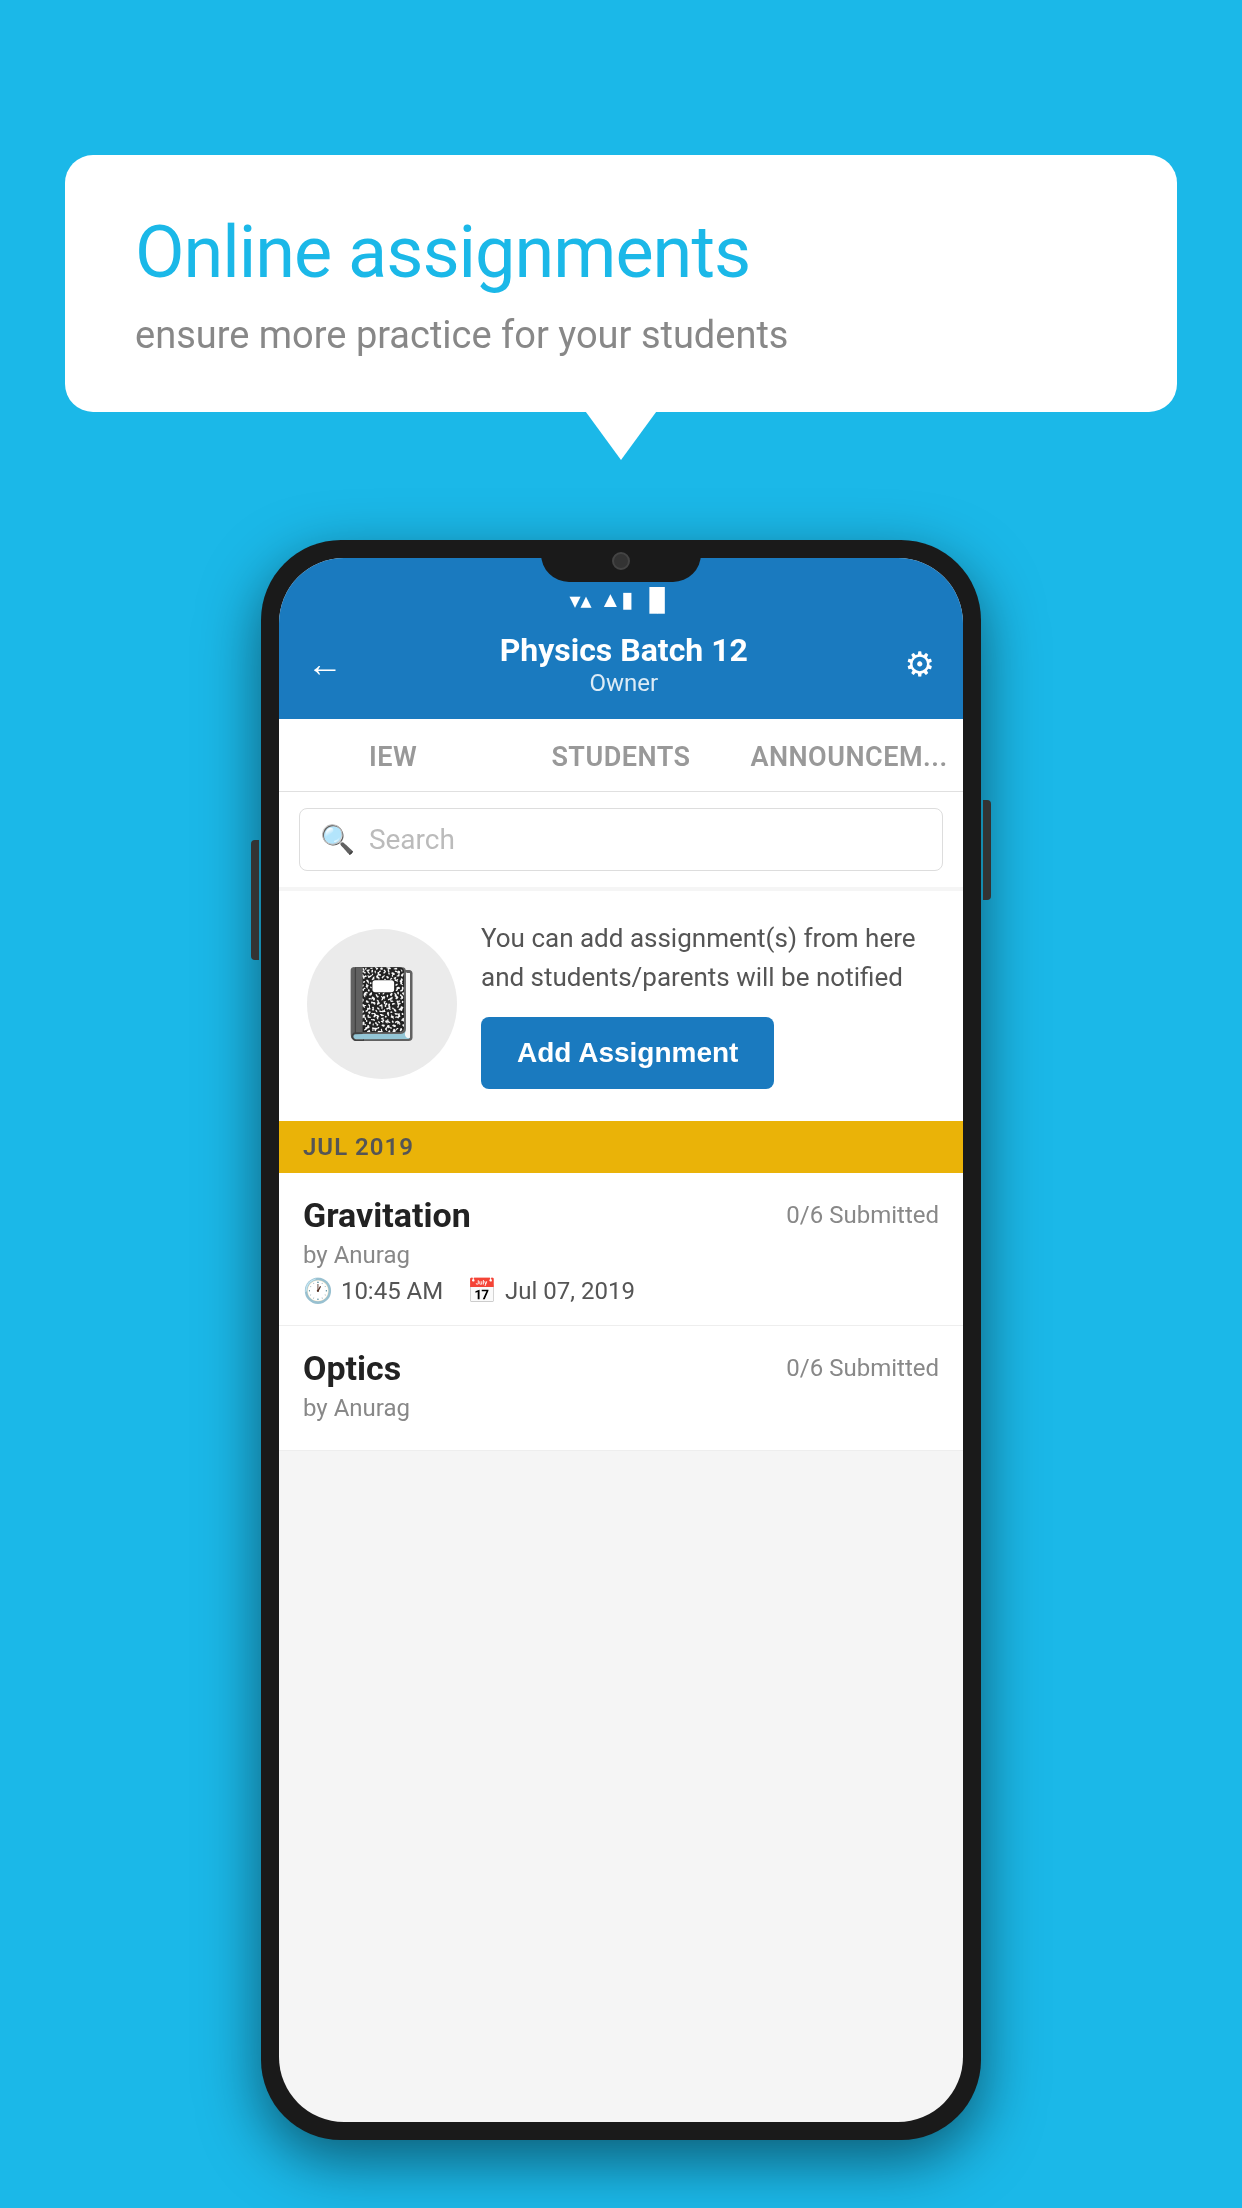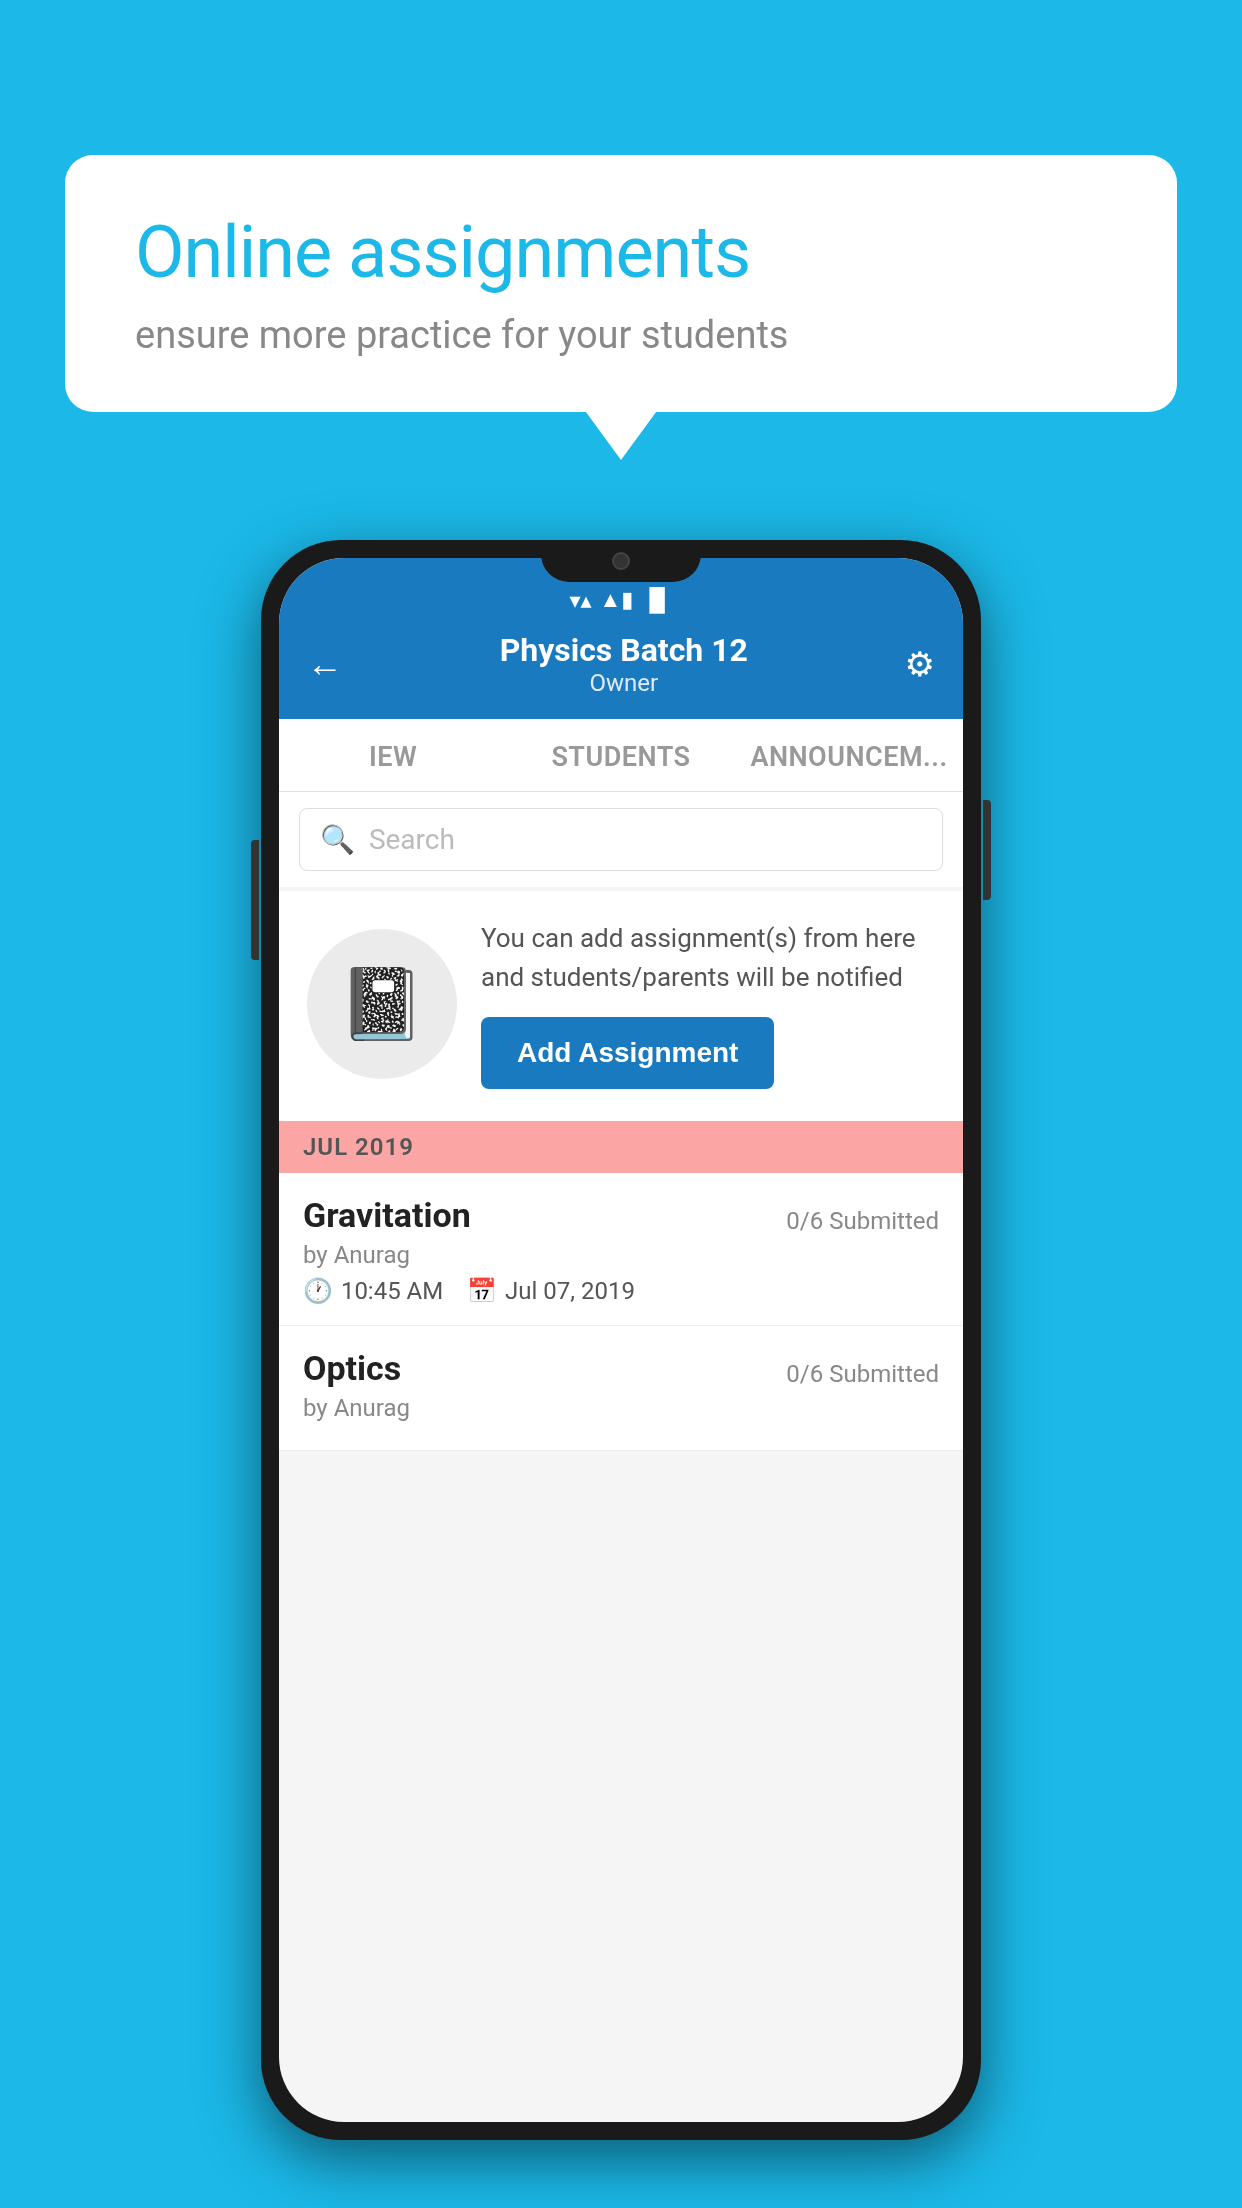--- a/index.html
+++ b/index.html
@@ -297,39 +297,39 @@
       border: none;
       border-radius: 8px;
       padding: 20px 36px;
       font-size: 28px;
       font-weight: 600;
       cursor: pointer;
     }
 
     
     .section-header {
-      background: #fca5a5;
+      background: #eab308;
       padding: 12px 24px;
       font-size: 24px;
       font-weight: 600;
       color: #555;
       letter-spacing: 1px;
     }
 
     
     .assignment-item {
       background: white;
       padding: 22px 24px 20px;
       border-bottom: 1px solid #eee;
     }
 
     .assignment-top {
       display: flex;
       justify-content: space-between;
-      align-items: flex-end;
+      align-items: center;
       margin-bottom: 6px;
     }
 
     .assignment-title {
       font-size: 34px;
       font-weight: 700;
       color: #222;
     }
 
     .assignment-submitted {

